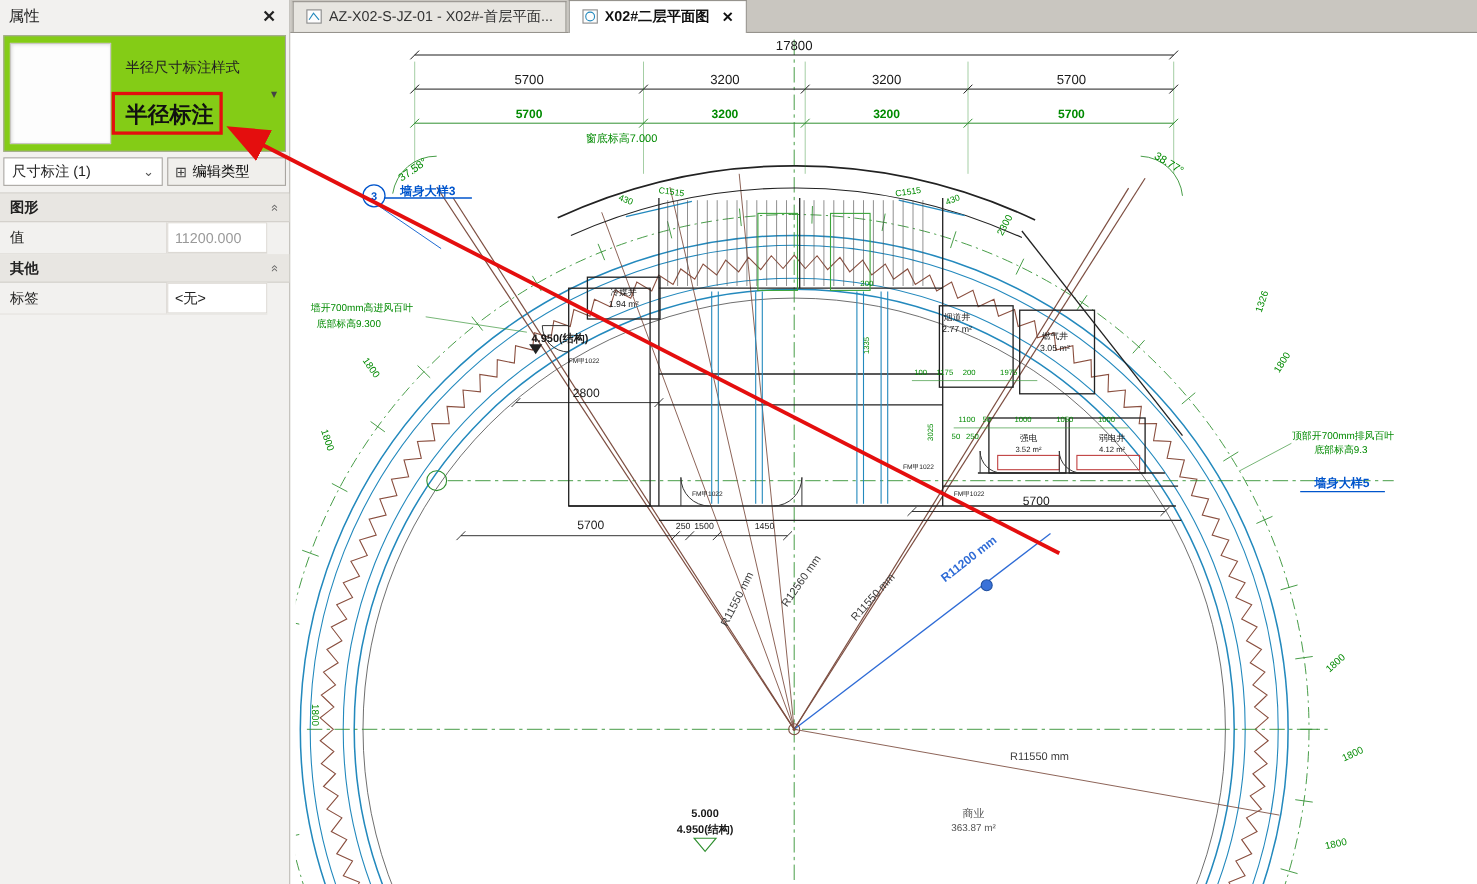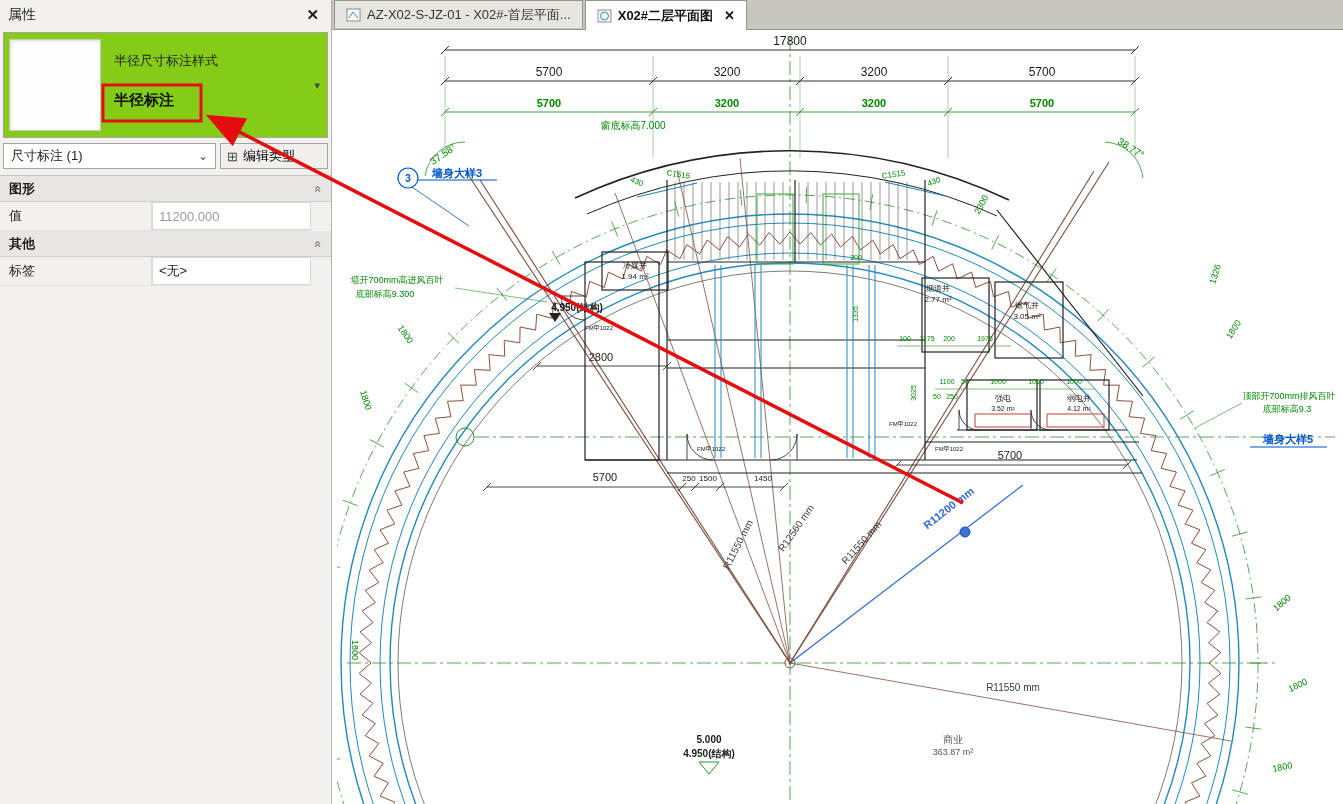--- a/index.html
+++ b/index.html
@@ -1,32 +1,32 @@
 <!DOCTYPE html>
 <html><head>
 <meta charset="utf-8">
 <style>
   * { margin:0; padding:0; box-sizing:border-box; }
   html,body { width:1343px; height:804px; overflow:hidden; background:#fff;
     font-family:"Liberation Sans", sans-serif; }
   .app { display:flex; width:1343px; height:804px; }
 
   
-  .props { width:332px; height:804px; background:#f2f1ef; border-right:1px solid #b4b1ab;
+  .props { width:264px; height:804px; background:#f2f1ef; border-right:1px solid #b4b1ab;
     display:flex; flex-direction:column; font-size:13px; color:#222; }
   .props-header { height:30px; display:flex; align-items:center; justify-content:space-between;
     padding:0 12px 0 8px; font-size:14px; }
   .props-close { font-size:15px; font-weight:bold; cursor:pointer; color:#222; }
   .type-selector { margin:2px 3px 0 3px; background:#84cc16; border:1px solid #a8a5a0;
     height:106px; display:flex; position:relative; cursor:pointer; }
   .thumb { width:92px; height:92px; margin:6px 5px; border:1px solid #c9c6c1; background:#fdfdfd;
     box-shadow:inset 1px 1px 3px #ddd; }
   .type-text { flex:1; padding:20px 0 0 8px; }
   .type-style { font-size:13px; color:#222; line-height:16px; }
-  .type-name  { font-size:15px; font-weight:bold; margin-top:22px; color:#111; }
+  .type-name  { font-size:20px; font-weight:bold; margin-top:22px; color:#111; }
   .dd-arrow { position:absolute; right:7px; top:46px; font-size:11px; color:#444; }
   .selector-row { display:flex; margin:5px 3px 6px 3px; height:26px; gap:4px; }
   .combo { flex:1; background:#fff; border:1px solid #a8a5a0; display:flex; align-items:center;
     justify-content:space-between; padding:0 7px; cursor:pointer; }
   .combo-arrow { color:#555; font-size:12px; }
   .edit-type { width:108px; background:#f0efec; border:1px solid #a8a5a0; display:flex;
     align-items:center; gap:5px; font-size:13px; padding:0 6px; cursor:pointer;
     font-family:"Liberation Sans", sans-serif; }
   .et-icon { color:#444; font-size:13px; }
   .pgrid { flex:1; border-top:1px solid #c8c5c0; }
@@ -38,21 +38,21 @@
     border-right:1px solid #dedbd6; }
   .pval { flex:1; background:#fff; display:flex; align-items:center; padding-left:6px;
     border:1px solid #dcd9d4; }
   .pval.focused { border:2px solid #1a1a1a; }
   .pval.disabled { color:#9a9a9a; }
   .checkbox { width:14px; height:14px; background:#2f62ad; border:1px solid #24508a; color:#fff;
     font-size:11px; line-height:13px; text-align:center; cursor:pointer; }
 
   
   .main { flex:1; display:flex; flex-direction:column; background:#d2cfc9; }
-  .tabbar { height:30px; display:flex; align-items:flex-start; background:#c9c6c0;
+  .tabbar { height:30px; display:flex; align-items:center; background:#c9c6c0;
     border-bottom:1px solid #96938d; }
   .tab { height:28px; display:flex; align-items:center; gap:6px; padding:0 11px; font-size:13px;
     border:1px solid #96938d; border-bottom:none; background:#e7e5e0; color:#333;
     margin-left:2px; cursor:pointer; white-space:nowrap; }
   .tab.active { background:#fff; height:30px; font-weight:bold; color:#111; }
   .tab-close { margin-left:5px; font-weight:bold; cursor:pointer; }
   .canvas { flex:1; background:#fff; position:relative; overflow:hidden; }
   .canvas svg { margin-left:5px; display:block; }
   svg text { font-family:"Liberation Sans", sans-serif; }
 

